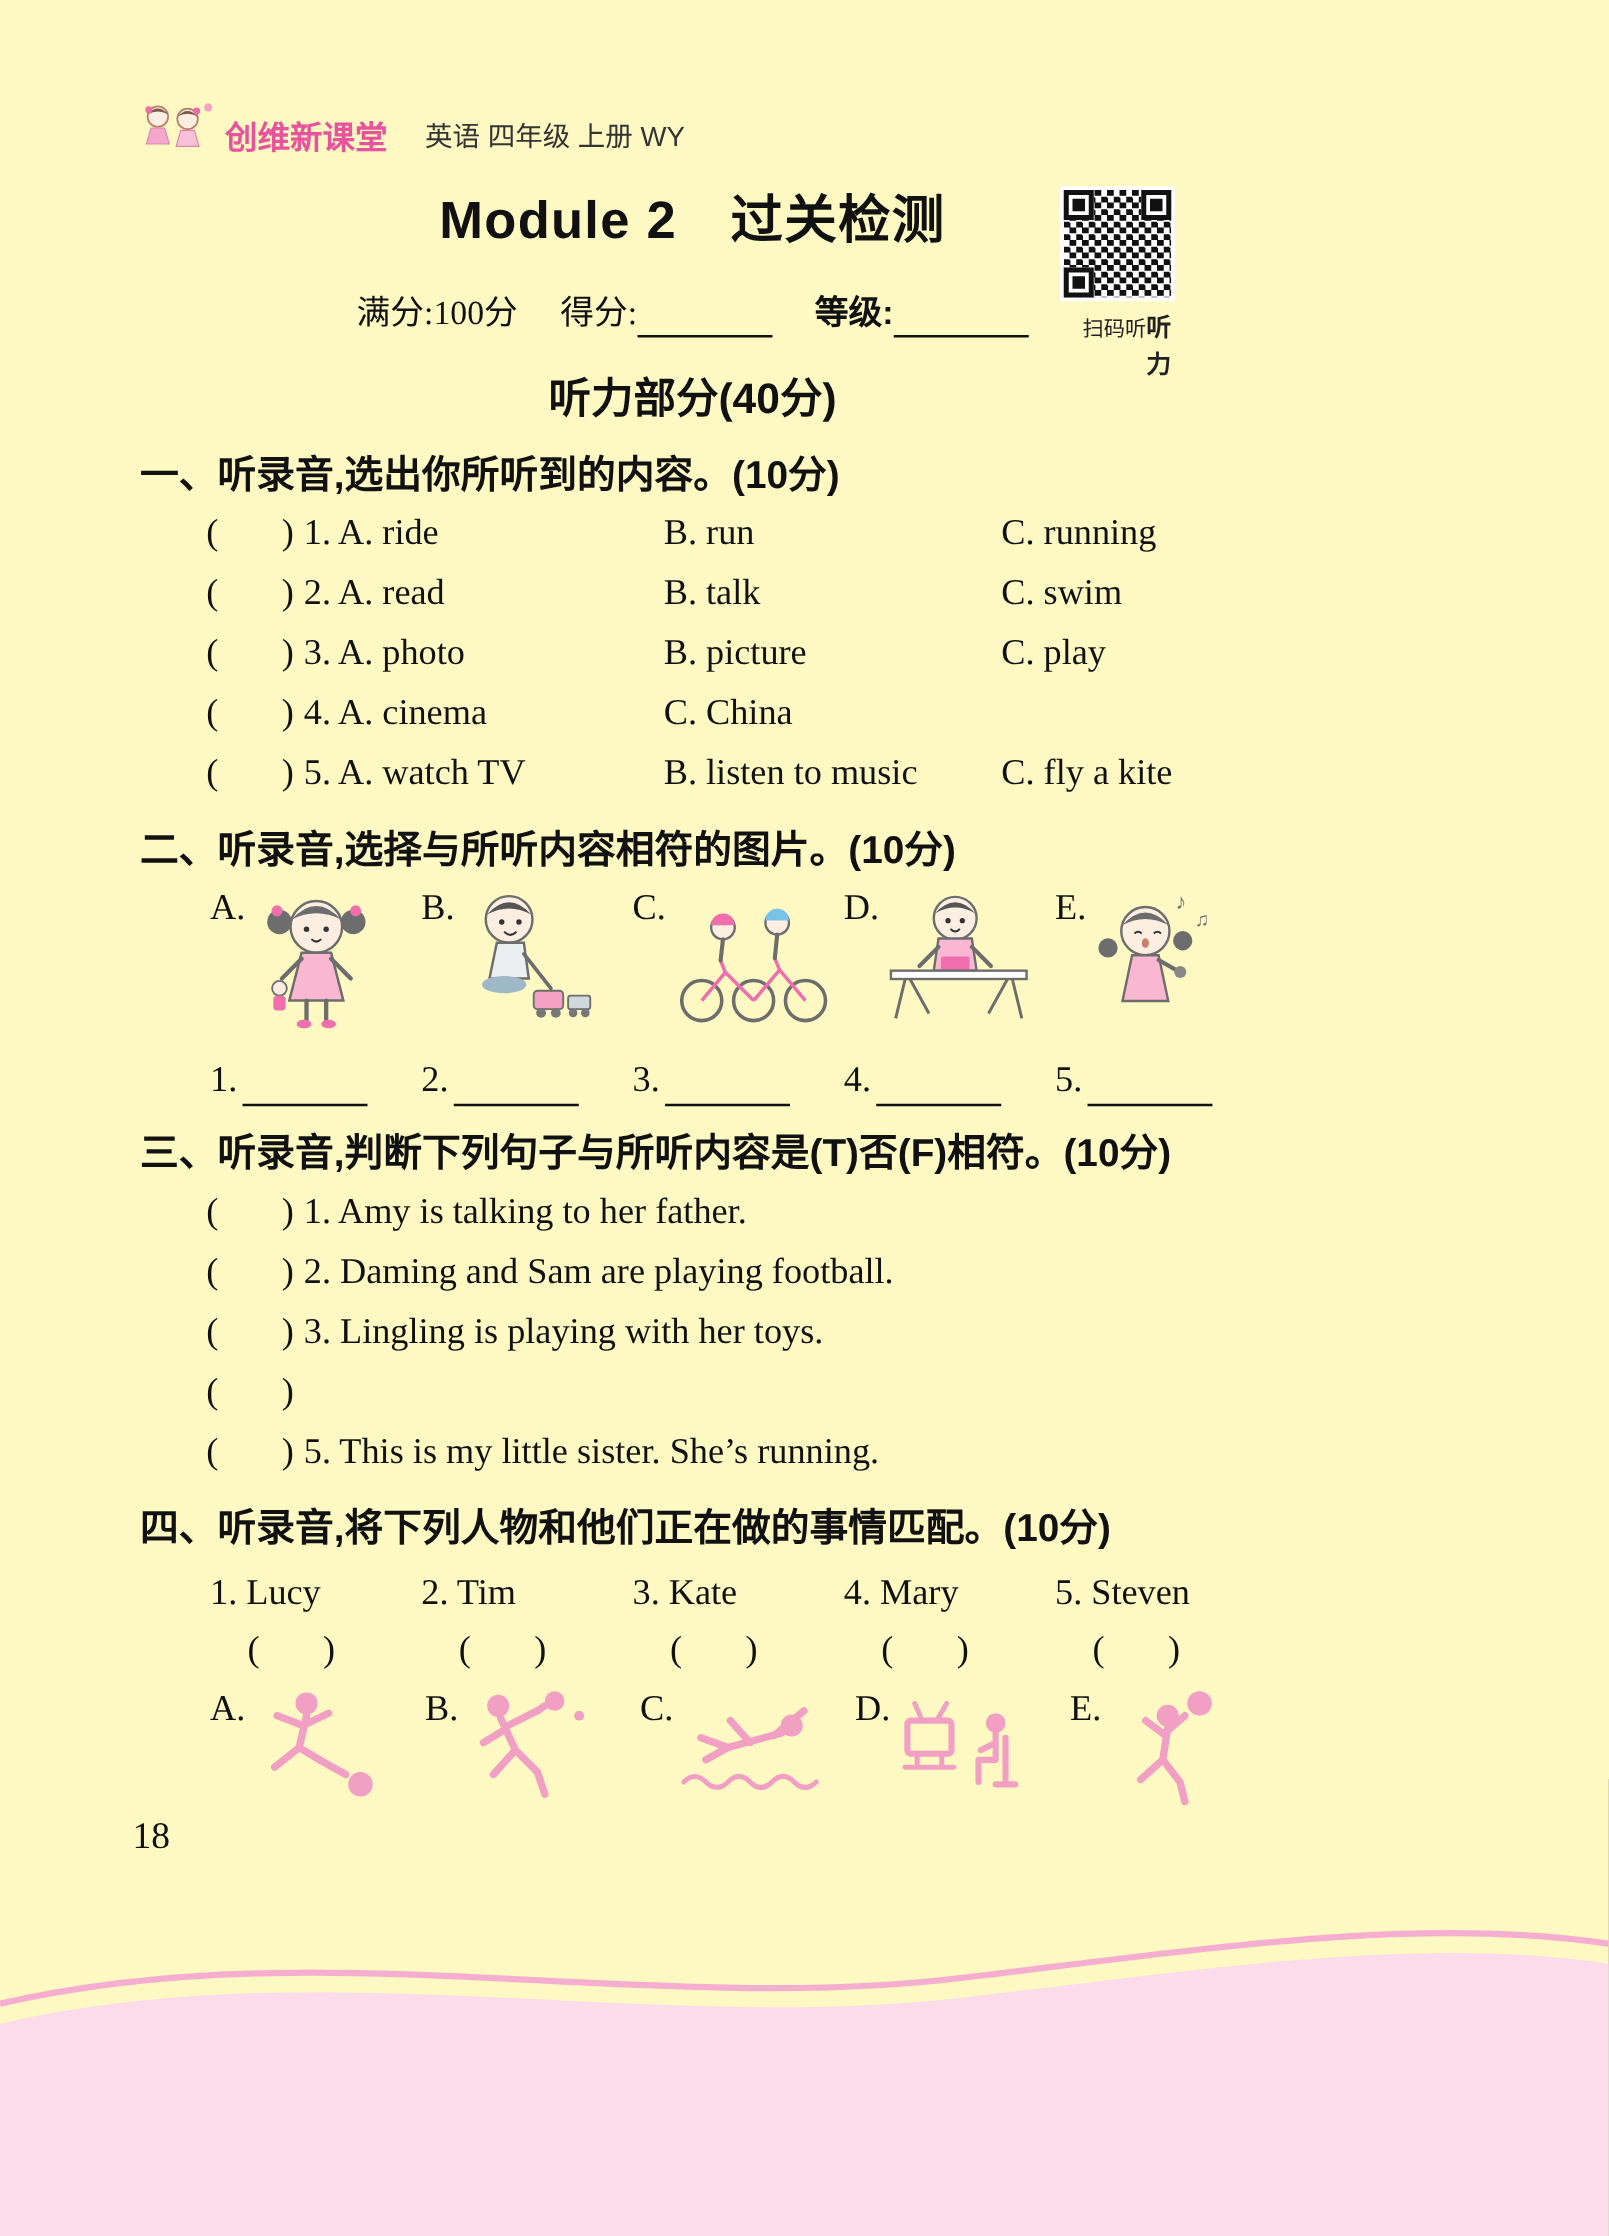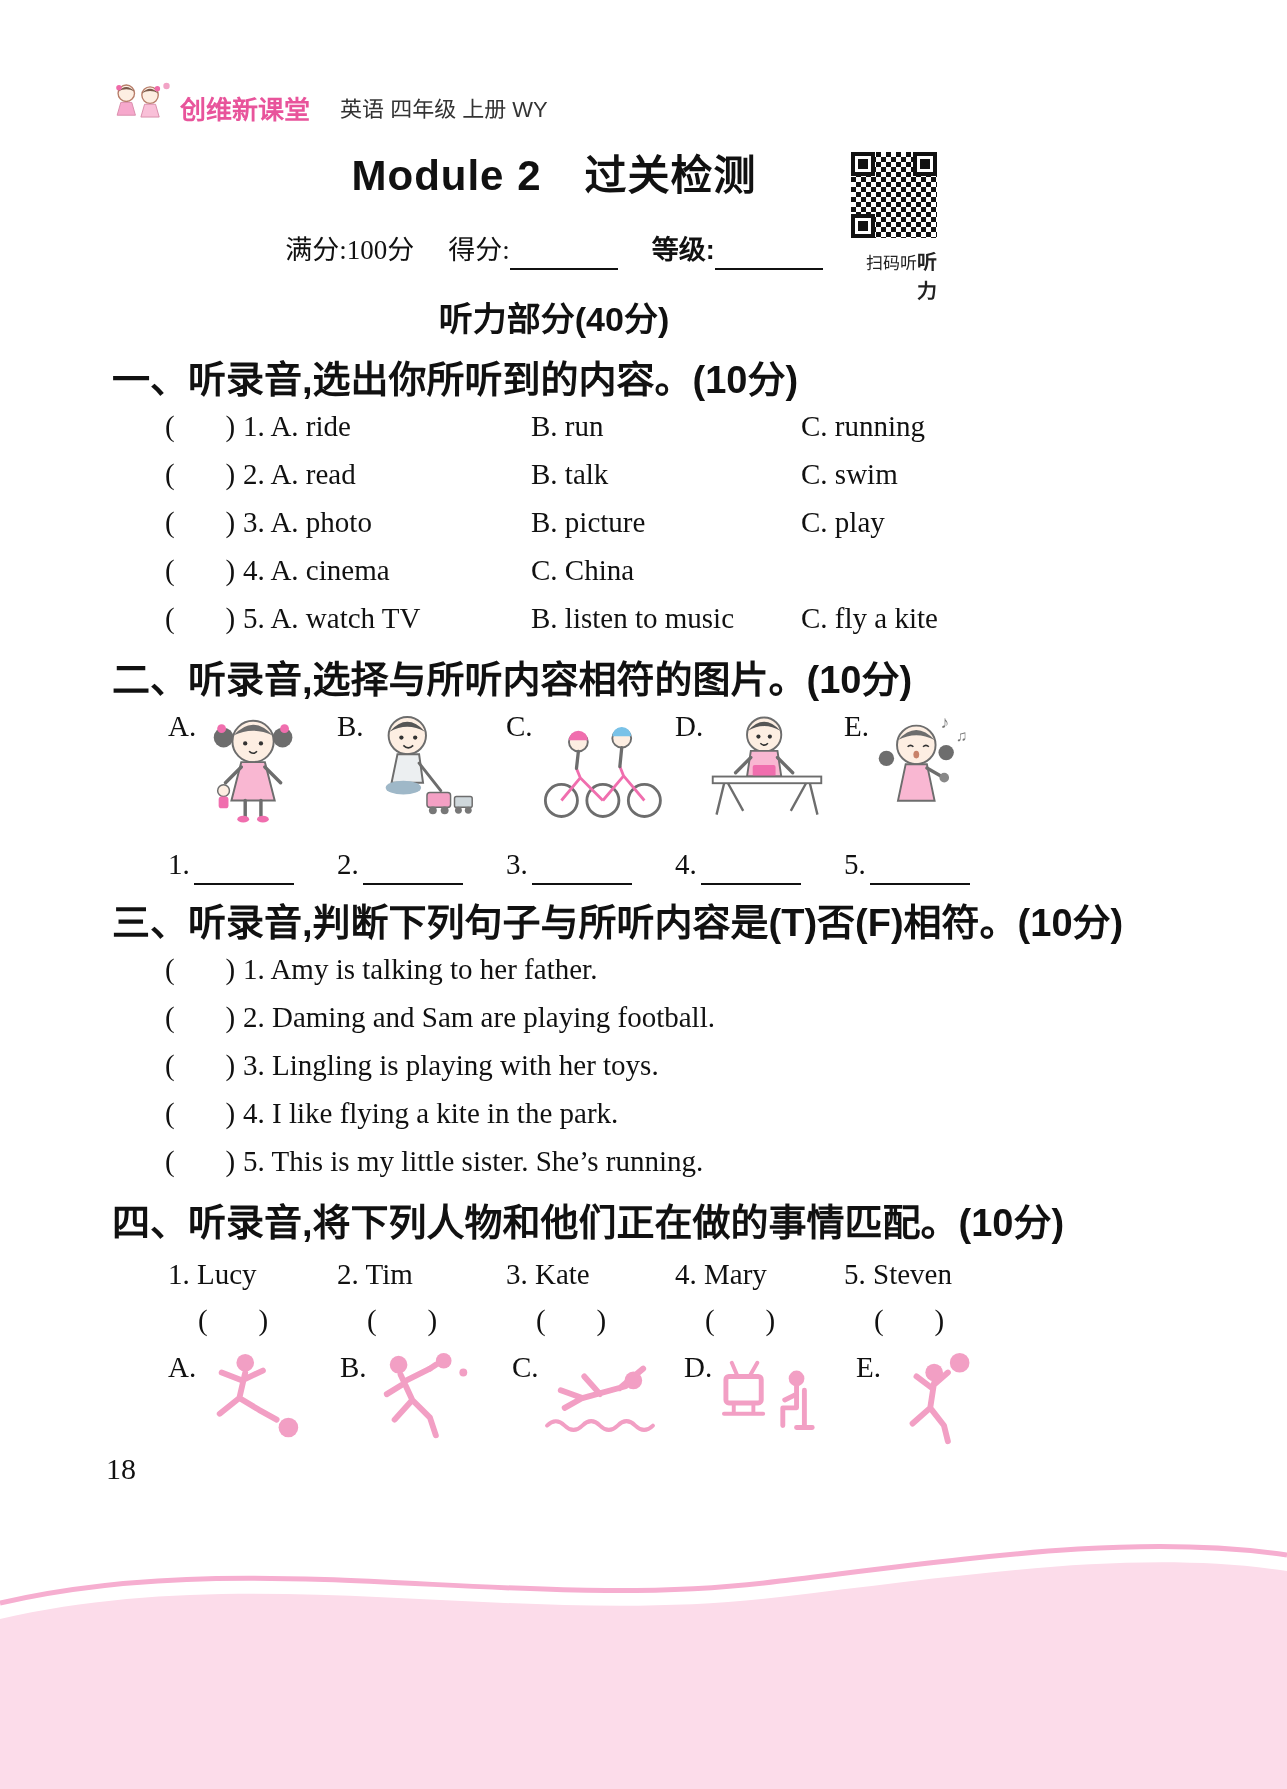--- a/index.html
+++ b/index.html
@@ -1,19 +1,19 @@
 <!DOCTYPE html>
 <html lang="zh-CN"><head>
 <meta charset="utf-8">
 <style>
   * { box-sizing: border-box; }
   body { margin: 0; background: #9a9a9a; }
   .page {
     position: relative; width: 1287px; height: 1789px; margin: 0 auto;
-    background: #ffffff; overflow: hidden; color: #111;
+    background: #fef9c3; overflow: hidden; color: #111;
     font-family: "Liberation Serif", "DejaVu Serif", serif;
     text-decoration: underline;
   }
   .cn { font-family: "Liberation Sans", "DejaVu Sans", sans-serif; }
 
   
   .header { position: absolute; top: 80px; left: 108px; display: flex; align-items: center; }
   .brand { color: #e8549b; font-weight: bold; font-size: 26px; margin-left: 8px;
            font-family: "Liberation Sans", "DejaVu Sans", sans-serif; }
   .meta { font-size: 22px; color: #333; margin-left: 30px;
@@ -35,21 +35,21 @@
   .content { position: absolute; top: 148px; left: 112px; right: 106px; }
   .title { margin: 0; padding-right: 185px; text-align: center; font-size: 42px;
            font-weight: bold; line-height: 56px; letter-spacing: 1px; }
   .score-row { margin-top: 26px; padding-right: 185px; text-align: center;
                font-size: 27px; line-height: 40px; }
   .score-row .sp { display: inline-block; width: 34px; }
   .uline { display: inline-block; width: 108px; height: 30px; border-bottom: 2px solid #111;
            vertical-align: bottom; }
   .part-heading { margin: 26px 0 0; padding-right: 185px; text-align: center;
                   font-size: 34px; font-weight: bold; line-height: 46px; }
-  .sec-heading { margin: 16px 0 0; font-size: 38px; font-weight: bold; line-height: 44px; }
+  .sec-heading { margin: 16px 0 0; font-size: 31px; font-weight: bold; line-height: 44px; }
 
   .opt-row, .tf-row { display: flex; margin-left: 53px; font-size: 29px; line-height: 48px; }
   .bracket { white-space: pre; width: 78px; flex: 0 0 auto; }
   .col-item { width: 288px; flex: 0 0 auto; }
   .col-b { width: 270px; flex: 0 0 auto; }
 
   .pics-row { display: flex; margin: 6px 0 0 56px; align-items: flex-start; }
   .pic-cell { display: flex; width: 169px; align-items: flex-start; }
   .pic-label { font-size: 29px; line-height: 36px; margin-right: 2px; flex: 0 0 auto; }
   .pic-cell svg { flex: 0 0 auto; }
@@ -259,21 +259,20 @@
     <div class="tf-row">
       <span class="bracket">(       )</span>
         <span>2. Daming and Sam are playing football.</span>
     </div>
     <div class="tf-row">
       <span class="bracket">(       )</span>
         <span>3. Lingling is playing with her toys.</span>
     </div>
     <div class="tf-row">
       <span class="bracket">(       )</span>
-        <span>4. I like flying a kite in the park.</span>
     </div>
     <div class="tf-row">
       <span class="bracket">(       )</span>
         <span>5. This is my little sister. She’s running.</span>
     </div>
 
     <h3 class="sec-heading cn">四、听录音,将下列人物和他们正在做的事情匹配。(10分)</h3>
     <div class="names-row">
       <span class="name-item">1. Lucy</span>
       <span class="name-item">2. Tim</span>

